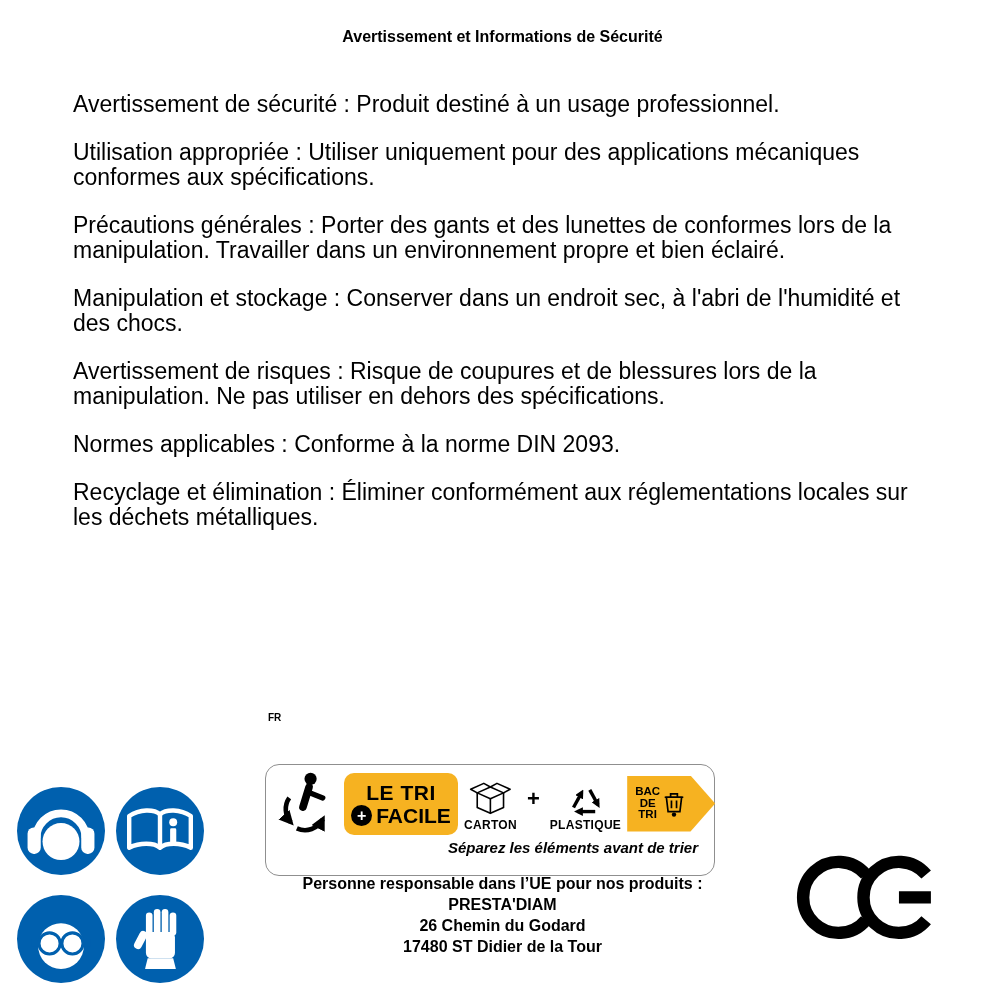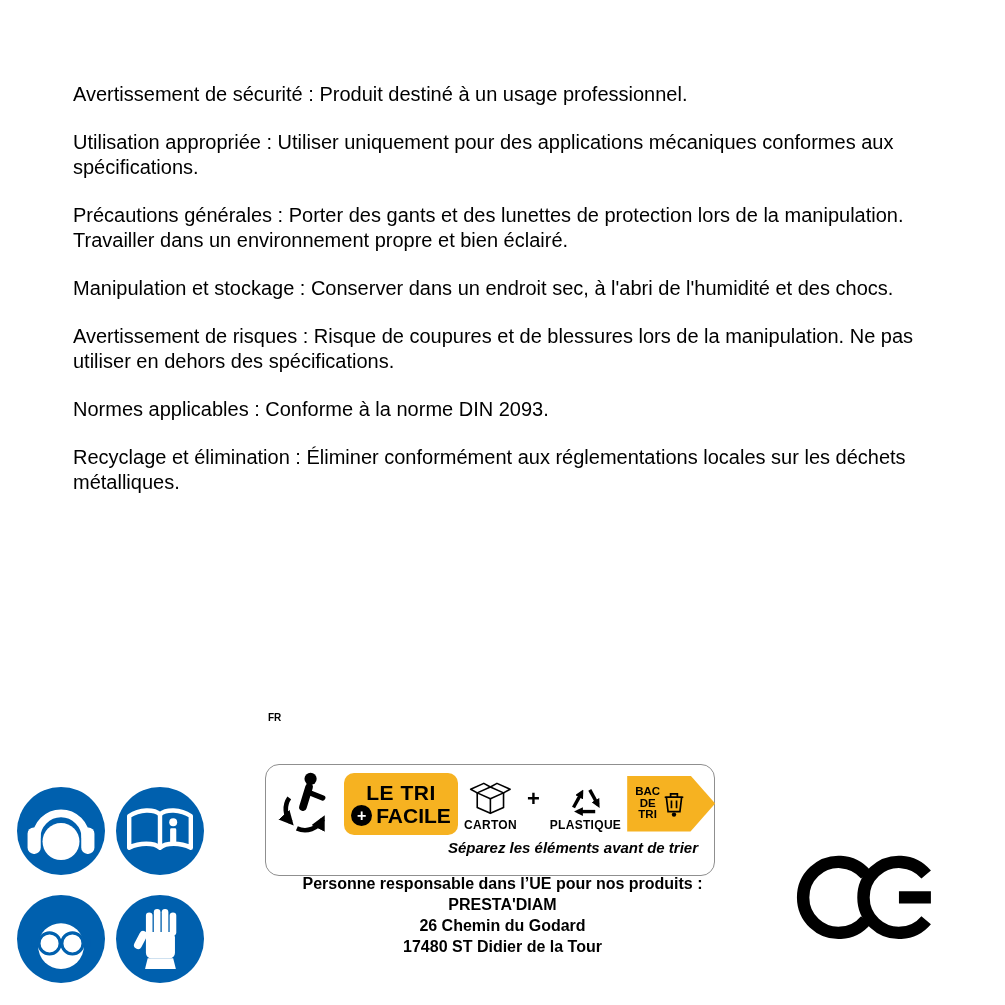--- a/index.html
+++ b/index.html
@@ -17,23 +17,23 @@
     position: absolute;
     top: 28px; left: 0;
     width: 100%;
     margin: 0;
     text-align: center;
     font-size: 16px;
     font-weight: 700;
   }
   .body-copy {
     position: absolute;
-    left: 73px; top: 82px;
+    left: 73px; top: 92px;
     width: 862px;
-    font-size: 20px;
+    font-size: 23px;
     line-height: 25px;
   }
   .body-copy p { margin: 0 0 23px 0; }
 
   
   .picto-grid {
     position: absolute;
     left: 17px; top: 787px;
     display: grid;
     grid-template-columns: repeat(2, 88px);
@@ -130,25 +130,26 @@
   .address p { margin: 0; }
 
   
   .ce { position: absolute; left: 796px; top: 853px; width: 142px; height: auto; }
 </style>
 </head>
 <body>
 
 <div class="page">
 
+  <h1 class="title">Avertissement et Informations de Sécurité</h1>
 
   <div class="body-copy">
     <p>Avertissement de sécurité : Produit destiné à un usage professionnel.</p>
     <p>Utilisation appropriée : Utiliser uniquement pour des applications mécaniques conformes aux spécifications.</p>
-    <p>Précautions générales : Porter des gants et des lunettes de protection lors de la manipulation. Travailler dans un environnement propre et bien éclairé.</p>
+    <p>Précautions générales : Porter des gants et des lunettes de conformes lors de la manipulation. Travailler dans un environnement propre et bien éclairé.</p>
     <p>Manipulation et stockage : Conserver dans un endroit sec, à l'abri de l'humidité et des chocs.</p>
     <p>Avertissement de risques : Risque de coupures et de blessures lors de la manipulation. Ne pas utiliser en dehors des spécifications.</p>
     <p>Normes applicables : Conforme à la norme DIN 2093.</p>
     <p>Recyclage et élimination : Éliminer conformément aux réglementations locales sur les déchets métalliques.</p>
   </div>
 
   <div class="picto-grid">
     <div class="picto">
       <svg viewBox="0 0 100 100" aria-hidden="true">
         <path d="M22 58 A28 28 0 0 1 78 58" fill="none" stroke="#fff" stroke-width="9"></path>

